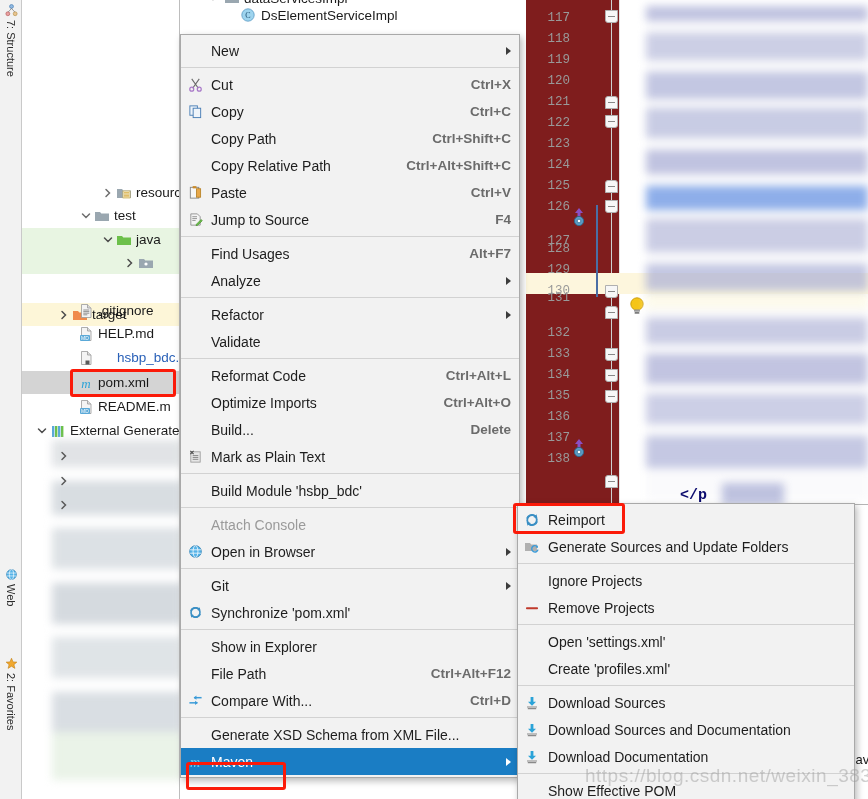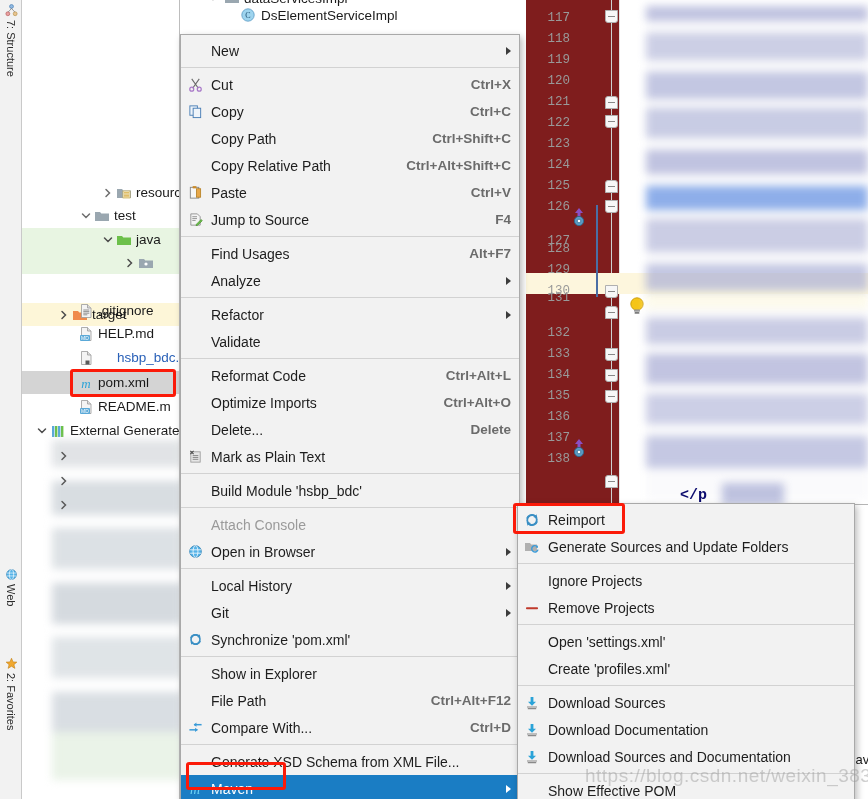--- a/index.html
+++ b/index.html
@@ -555,21 +555,21 @@
     </div>
 
     <div class="mi">
       <span class="mico"></span>
       <span class="mlabel">Optimize Imports</span>
       <span class="mkey">Ctrl+Alt+O</span>
     </div>
 
     <div class="mi">
       <span class="mico"></span>
-      <span class="mlabel">Delete...</span>
+      <span class="mlabel">Build...</span>
       <span class="mkey">Delete</span>
     </div>
 
     <div class="mi">
       <span class="mico">
         <svg width="15" height="15" viewBox="0 0 16 16">
           <rect x="3" y="3" width="10" height="11" fill="#e6e6e6" stroke="#9a9a9a" stroke-width="0.9"></rect>
           <path d="M5 7 h6 M5 9 h6 M5 11 h6" stroke="#7a7a7a" stroke-width="0.9"></path>
           <path d="M2.5 2 L6 5.5 M6 2 L2.5 5.5" stroke="#4a4a4a" stroke-width="1.1"></path>
         </svg>
@@ -598,25 +598,20 @@
           <ellipse cx="8" cy="8" rx="2.6" ry="6.2" fill="none" stroke="#ffffff" stroke-width="0.8"></ellipse>
           <path d="M2 6.2 H14 M2 9.8 H14" stroke="#ffffff" stroke-width="0.8"></path>
         </svg>
       </span>
       <span class="mlabel">Open in Browser</span>
       <span class="arrow"></span>
     </div>
 
     <div class="msep"></div>
 
-    <div class="mi">
-      <span class="mico"></span>
-      <span class="mlabel">Local History</span>
-      <span class="arrow"></span>
-    </div>
 
     <div class="mi">
       <span class="mico"></span>
       <span class="mlabel">Git</span>
       <span class="arrow"></span>
     </div>
 
     <div class="mi">
       <span class="mico">
         <svg width="15" height="15" viewBox="0 0 16 16">
@@ -743,32 +738,32 @@
     </div>
 
     <div class="mi">
       <span class="mico">
         <svg width="16" height="16" viewBox="0 0 16 16">
           <rect x="6.6" y="2" width="2.8" height="5" fill="#2aa3d8"></rect>
           <path d="M4 6.8 L8 10.8 L12 6.8 Z" fill="#2aa3d8"></path>
           <path d="M3 12 h10 M3.8 13.6 h8.4" stroke="#8a8a8a" stroke-width="1.1"></path>
         </svg>
       </span>
-      <span class="mlabel">Download Documentation</span>
+      <span class="mlabel">Download Sources and Documentation</span>
     </div>
 
     <div class="mi">
       <span class="mico">
         <svg width="16" height="16" viewBox="0 0 16 16">
           <rect x="6.6" y="2" width="2.8" height="5" fill="#2aa3d8"></rect>
           <path d="M4 6.8 L8 10.8 L12 6.8 Z" fill="#2aa3d8"></path>
           <path d="M3 12 h10 M3.8 13.6 h8.4" stroke="#8a8a8a" stroke-width="1.1"></path>
         </svg>
       </span>
-      <span class="mlabel">Download Sources and Documentation</span>
+      <span class="mlabel">Download Documentation</span>
     </div>
 
     <div class="msep"></div>
 
     <div class="mi">
       <span class="mico"></span>
       <span class="mlabel">Show Effective POM</span>
     </div>
   </div>
 

